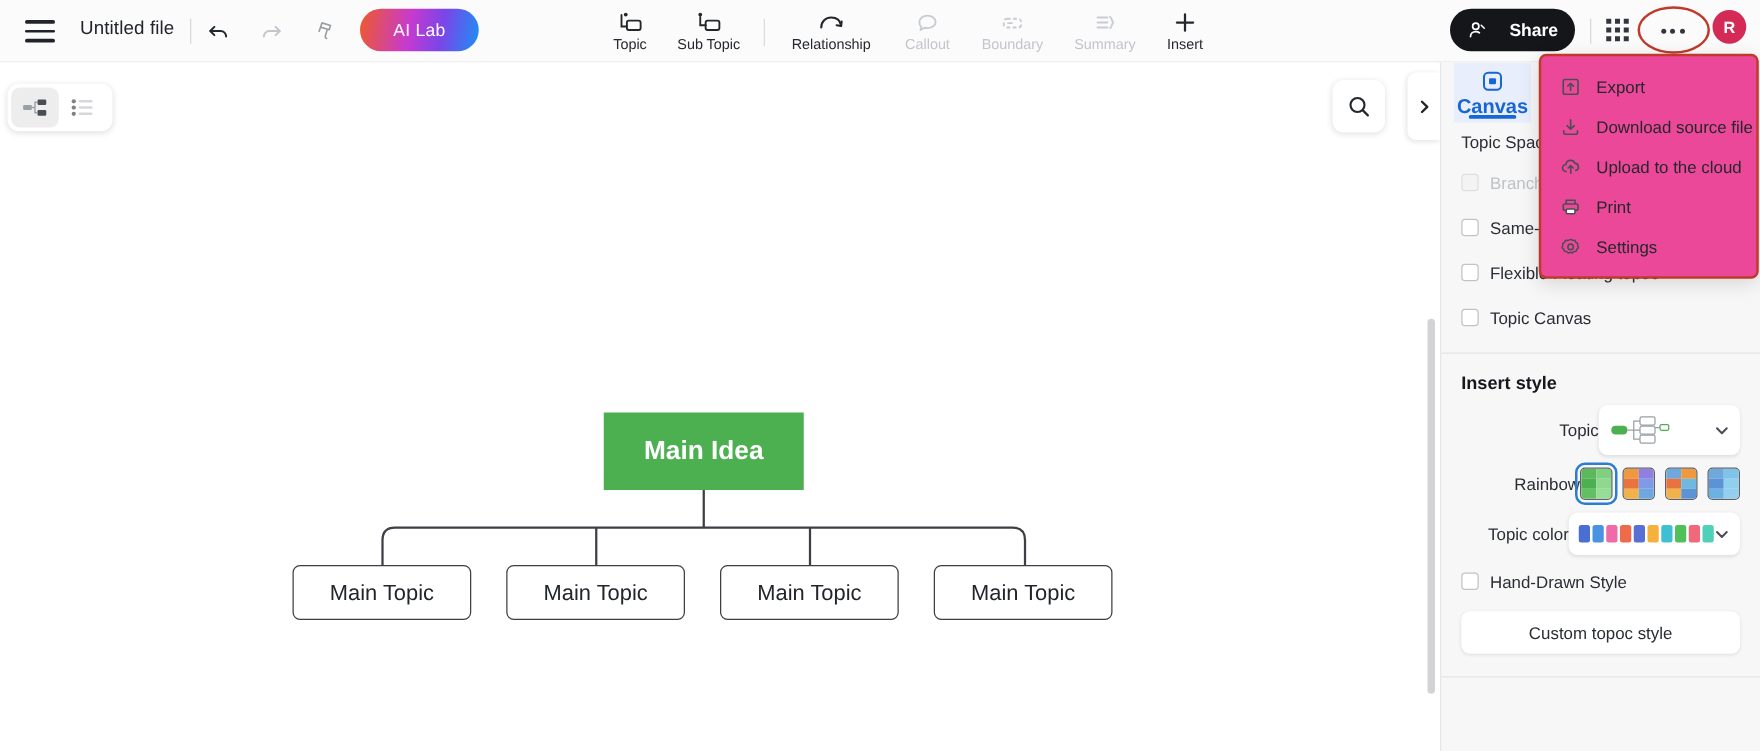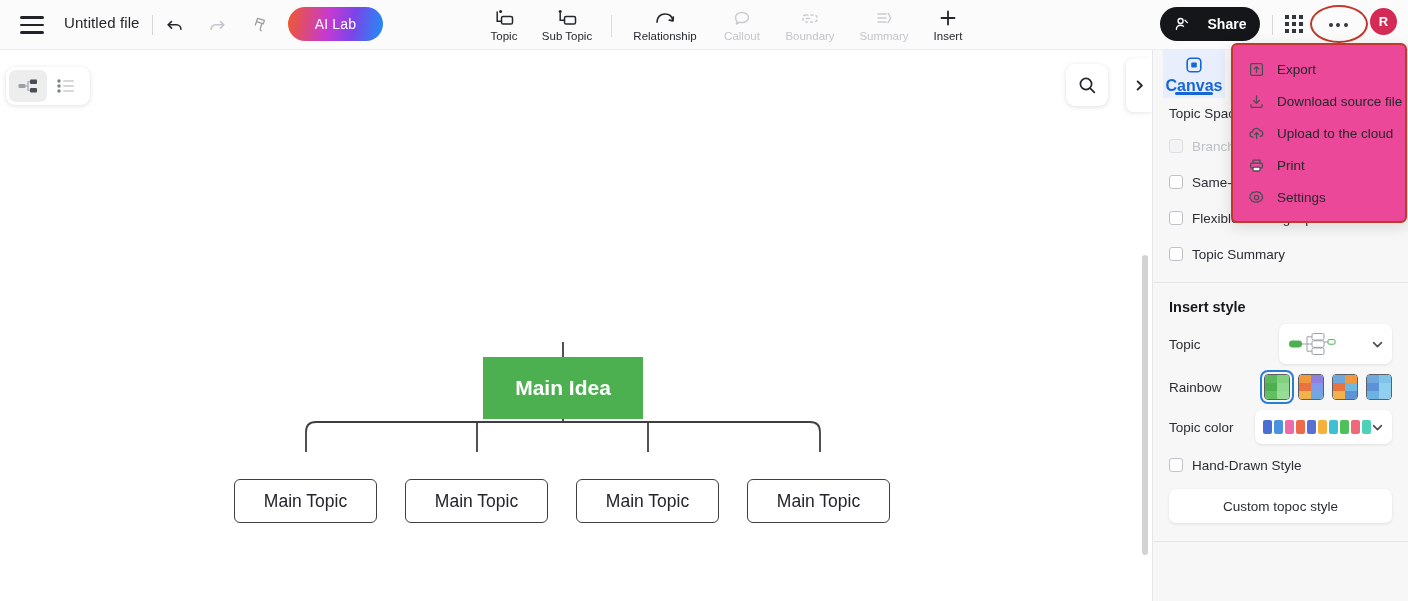--- a/index.html
+++ b/index.html
@@ -3,21 +3,21 @@
 <meta charset="utf-8">
 <style>
   * { box-sizing: border-box; margin: 0; padding: 0; }
   html, body {
     width: 1408px; height: 601px;
     overflow: hidden;
     font-family: "Liberation Sans", sans-serif;
     background: #ffffff;
     color: #1f2125;
   }
-  #app { position: relative; width: 1408px; height: 478px; }
+  #app { position: relative; width: 1408px; height: 478px; text-align: right; }
 
   
   .topbar {
     position: absolute; top: 0; left: 0;
     width: 1408px; height: 50px;
     background: #fbfbfb;
     border-bottom: 1px solid #ececec;
     display: flex; align-items: center;
   }
   .hamburger {
@@ -114,21 +114,21 @@
   .vt-btn.active { background: #ededed; }
 
   
   .canvas {
     position: absolute; left: 0; top: 50px;
     width: 1150px; height: 551px; background: #ffffff; overflow: hidden;
   }
   .node {
     position: absolute;
     display: flex; align-items: center; justify-content: center;
-    font-size: 19px; cursor: pointer; margin-top: 27px;
+    font-size: 19px; cursor: pointer;
   }
   .node.root {
     left: 483px; top: 280px; width: 160px; height: 62px;
     background: #4caf50; color: #fff; font-weight: 600; font-size: 21px;
   }
   .node.topic {
     width: 143px; height: 44px; top: 402px;
     background: #fff; border: 1.6px solid #3d3f44; border-radius: 6px;
     color: #22252a; font-size: 17.5px;
   }
@@ -453,21 +453,21 @@
       <div class="crow">
         <span class="cbox"></span>
         <span class="row-label">Same-level topic alignment</span>
       </div>
       <div class="crow">
         <span class="cbox"></span>
         <span class="row-label">Flexible Floating topoc</span>
       </div>
       <div class="crow">
         <span class="cbox"></span>
-        <span class="row-label">Topic Summary</span>
+        <span class="row-label">Topic Canvas</span>
       </div>
     </div>
 
     <div class="divider-h"></div>
 
     <div class="psec">
       <div style="height:28px; display:flex; align-items:center;">
         <span class="sec-title">Insert style</span>
       </div>
 

